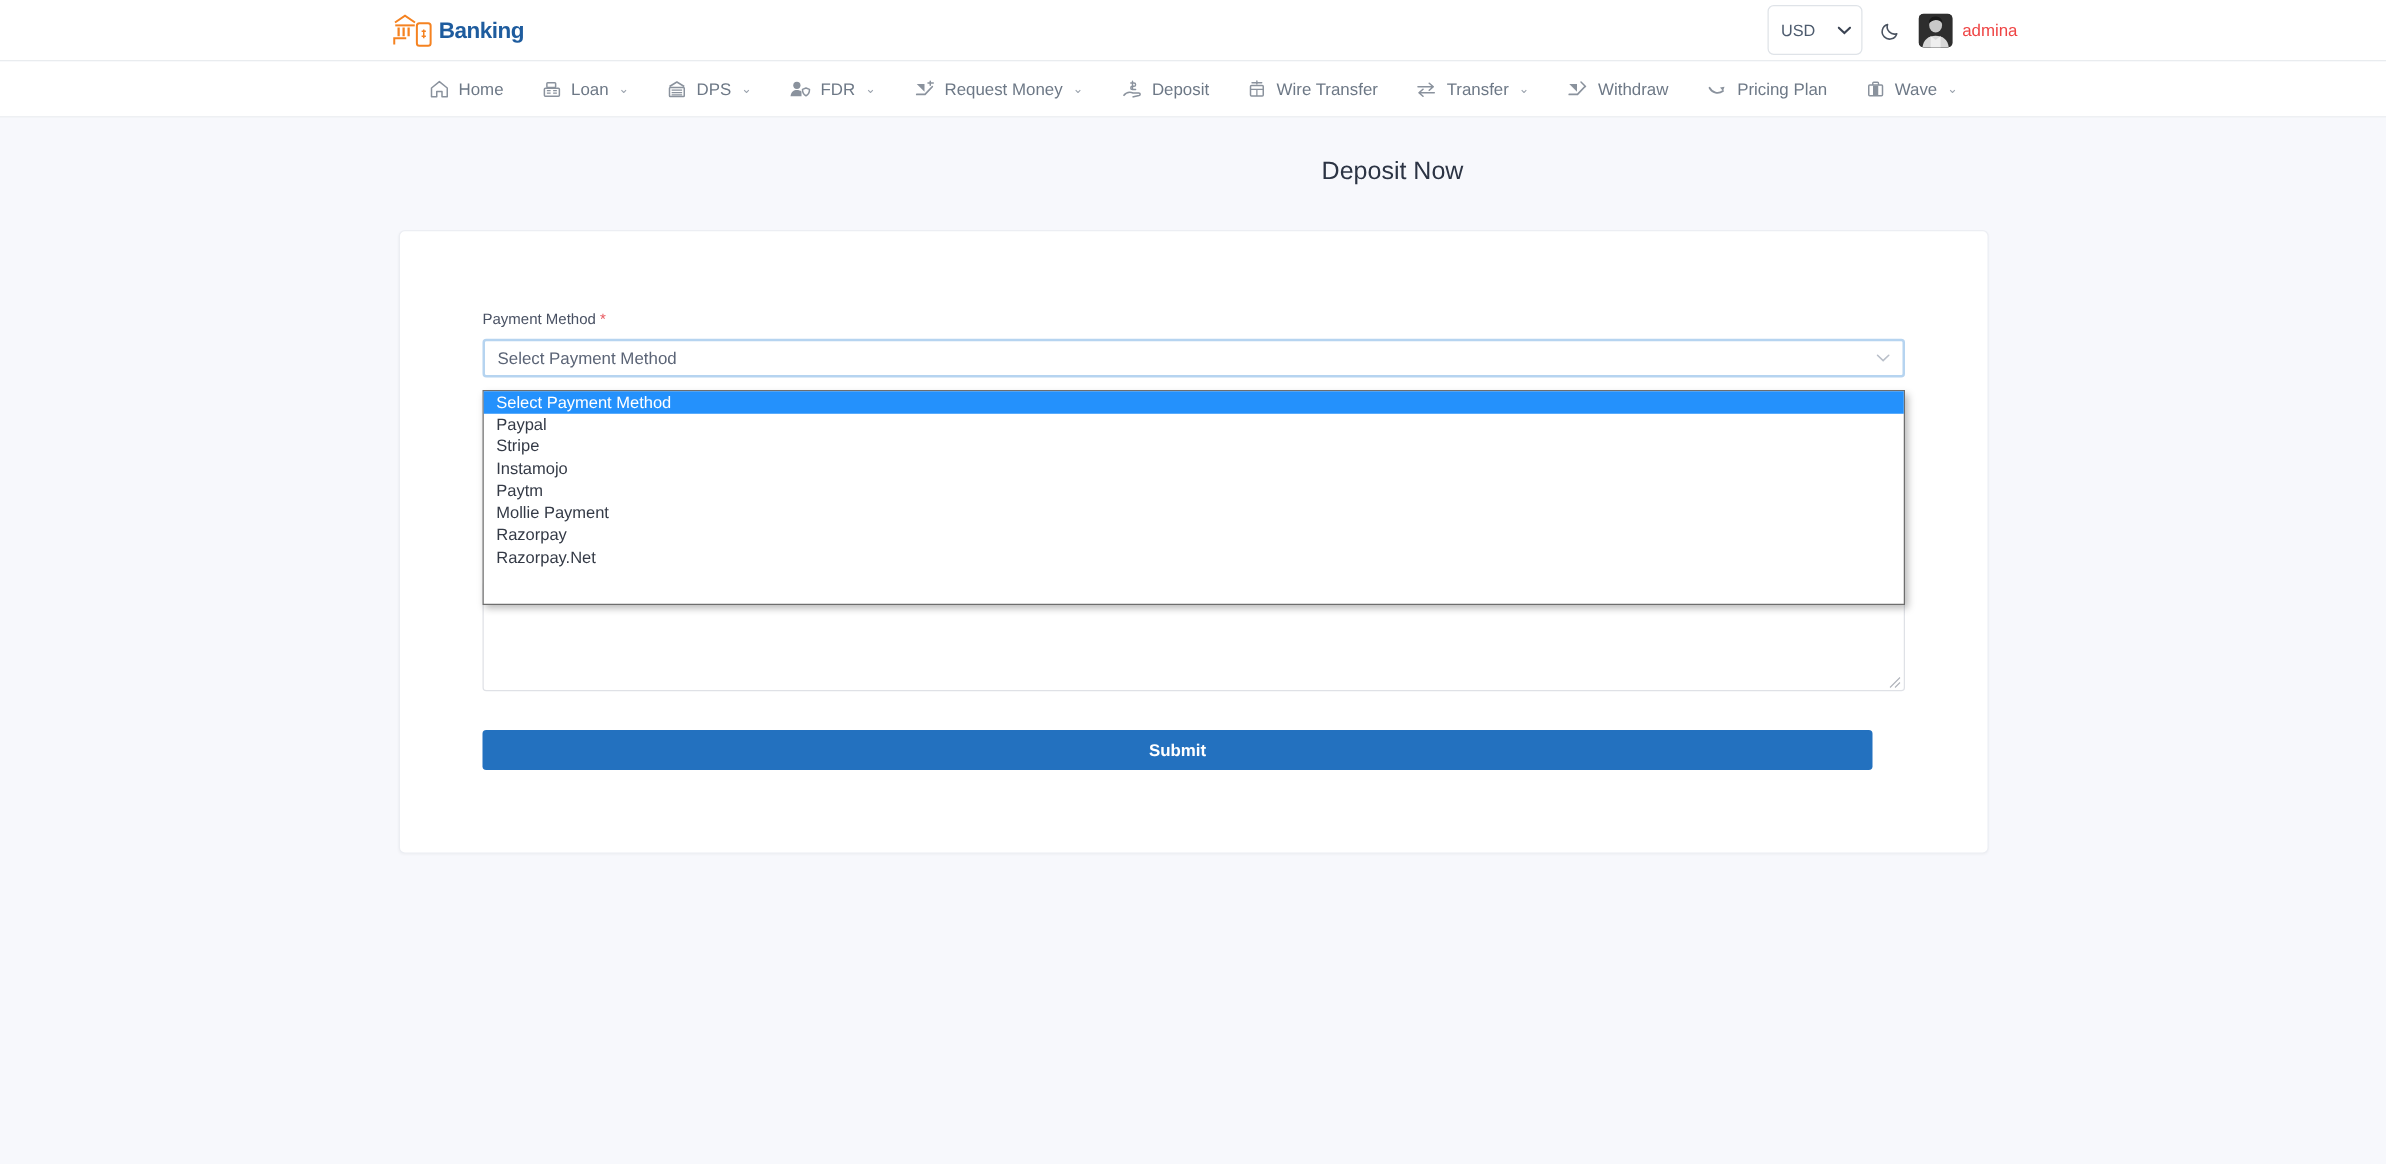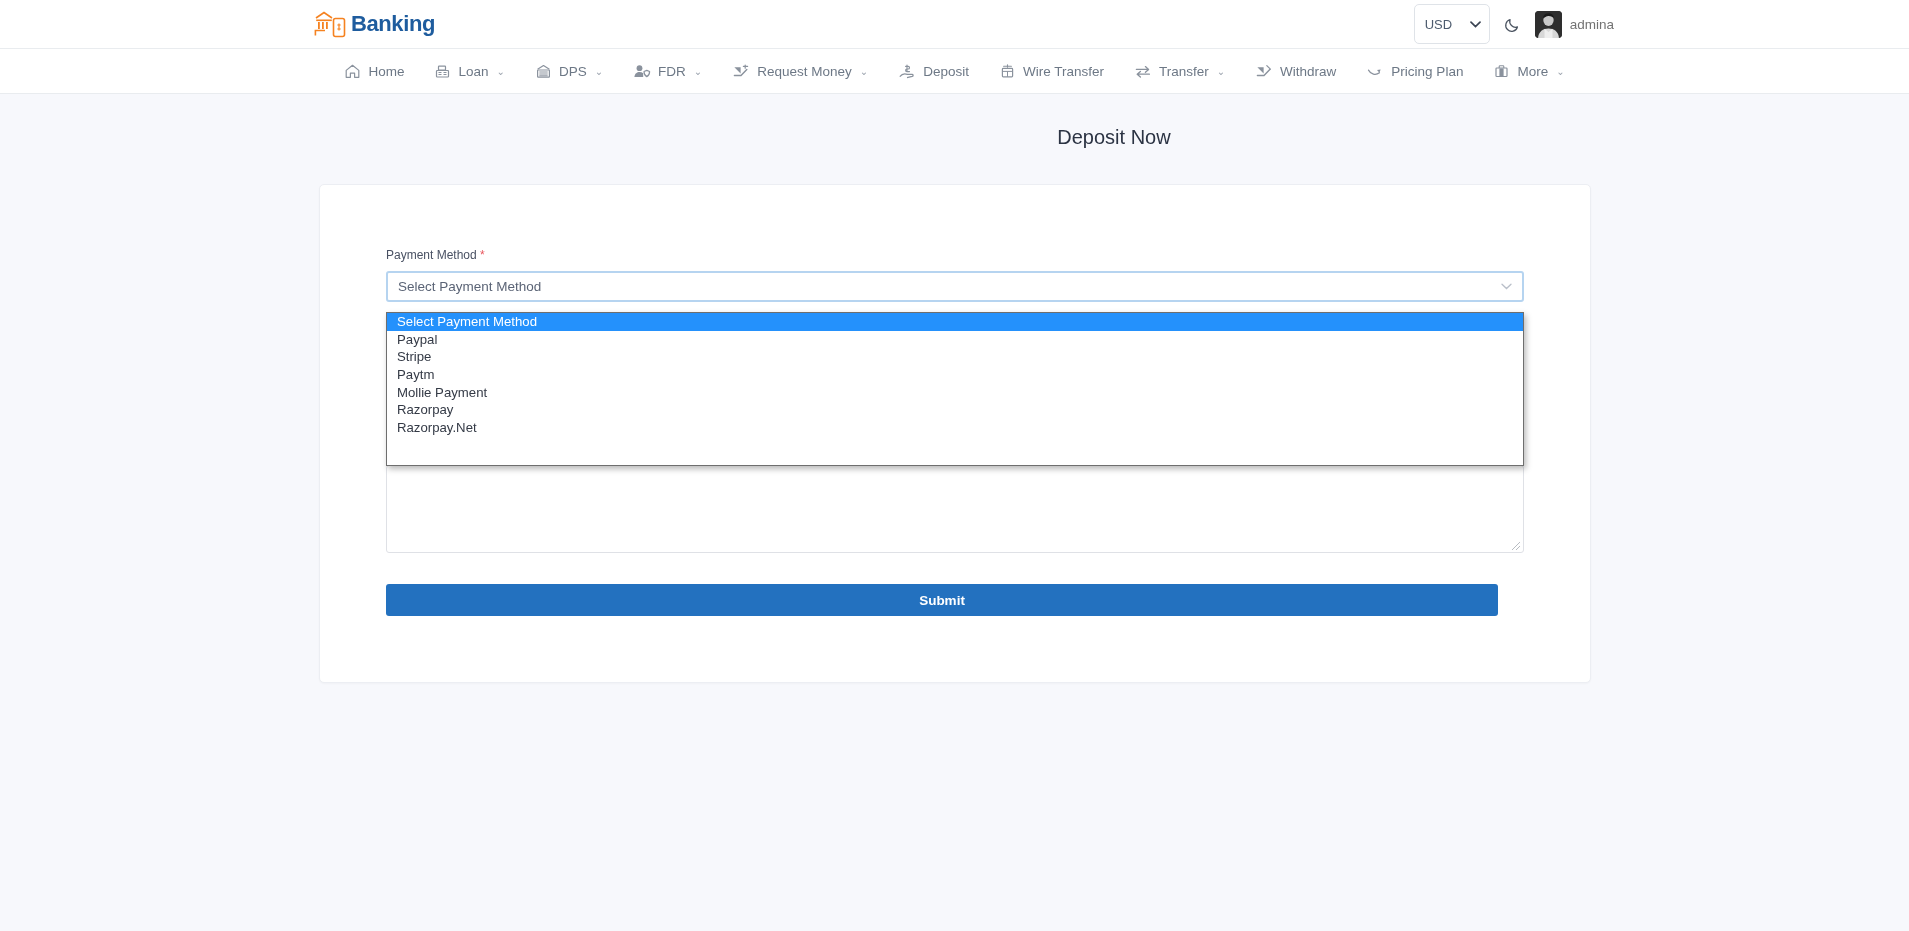--- a/index.html
+++ b/index.html
@@ -20,21 +20,21 @@
     position: relative;
   }
   .brand {
     display: flex;
     align-items: center;
     gap: 4px;
     margin-left: 313px;
   }
   .brand-icon { width: 34px; height: 30px; display: block; }
   .brand-text {
-    font-size: 22px;
+    font-size: 18px;
     font-weight: bold;
     color: #1e5c9e;
     letter-spacing: -0.4px;
     line-height: 1;
   }
   .header-right {
     position: absolute;
     right: 295px;
     display: flex;
     align-items: center;
@@ -56,21 +56,21 @@
   }
   .moon-icon { width: 17px; height: 17px; cursor: pointer; display:block; }
   .user-wrap { display: flex; align-items: center; gap: 8px; }
   .avatar {
     width: 27px; height: 27px;
     border-radius: 4px;
     overflow: hidden;
     display: block;
     background: #3b3b3b;
   }
-  .username { font-size: 13.5px; color: #737373; }
+  .username { font-size: 13.5px; color: #ef4444; }
 
   
   .navbar {
     height: 45px;
     background: #ffffff;
     border-bottom: 1px solid #e9ecef;
     display: flex;
     align-items: center;
     justify-content: center;
     gap: 0px;
@@ -334,21 +334,21 @@
     </svg>
     <span>Pricing Plan</span>
   </div>
 
   <div class="nav-item">
     <svg width="17" height="17" viewBox="0 0 17 17">
       <rect x="3" y="5" width="11" height="8.5" rx="0.8" fill="none" stroke="#8a929d" stroke-width="1.2"></rect>
       <rect x="6.4" y="5.4" width="4.2" height="7.8" fill="#8a929d"></rect>
       <path d="M6.2 5 L6.2 3.6 a0.8 0.8 0 0 1 0.8 -0.8 h3 a0.8 0.8 0 0 1 0.8 0.8 L10.8 5" fill="none" stroke="#8a929d" stroke-width="1.1"></path>
     </svg>
-    <span>More</span>
+    <span>Wave</span>
     <span class="nav-chev">⌄</span>
   </div>
 
 </div>
 
 <h1 class="page-title">Deposit Now</h1>
 
 <div class="card"></div>
 
 <div class="form-area">
@@ -362,20 +362,21 @@
     <svg class="select-chev" width="11" height="7" viewBox="0 0 11 7">
       <path d="M1 1.2 L5.5 5.5 L10 1.2" fill="none" stroke="#b9bfc9" stroke-width="1.3" stroke-linecap="round"></path>
     </svg>
   </div>
 </div>
 
 <div class="dropdown">
   <div class="option selected">Select Payment Method</div>
   <div class="option">Paypal</div>
   <div class="option">Stripe</div>
+  <div class="option">Instamojo</div>
   <div class="option">Paytm</div>
   <div class="option">Mollie Payment</div>
   <div class="option">Razorpay</div>
   <div class="option">Razorpay.Net</div>
 </div>
 
 <div class="note-area">
   <svg class="resize-grip" viewBox="0 0 10 10">
     <path d="M9 1 L1 9 M9 5 L5 9" stroke="#b0b4bb" stroke-width="0.9"></path>
   </svg>

